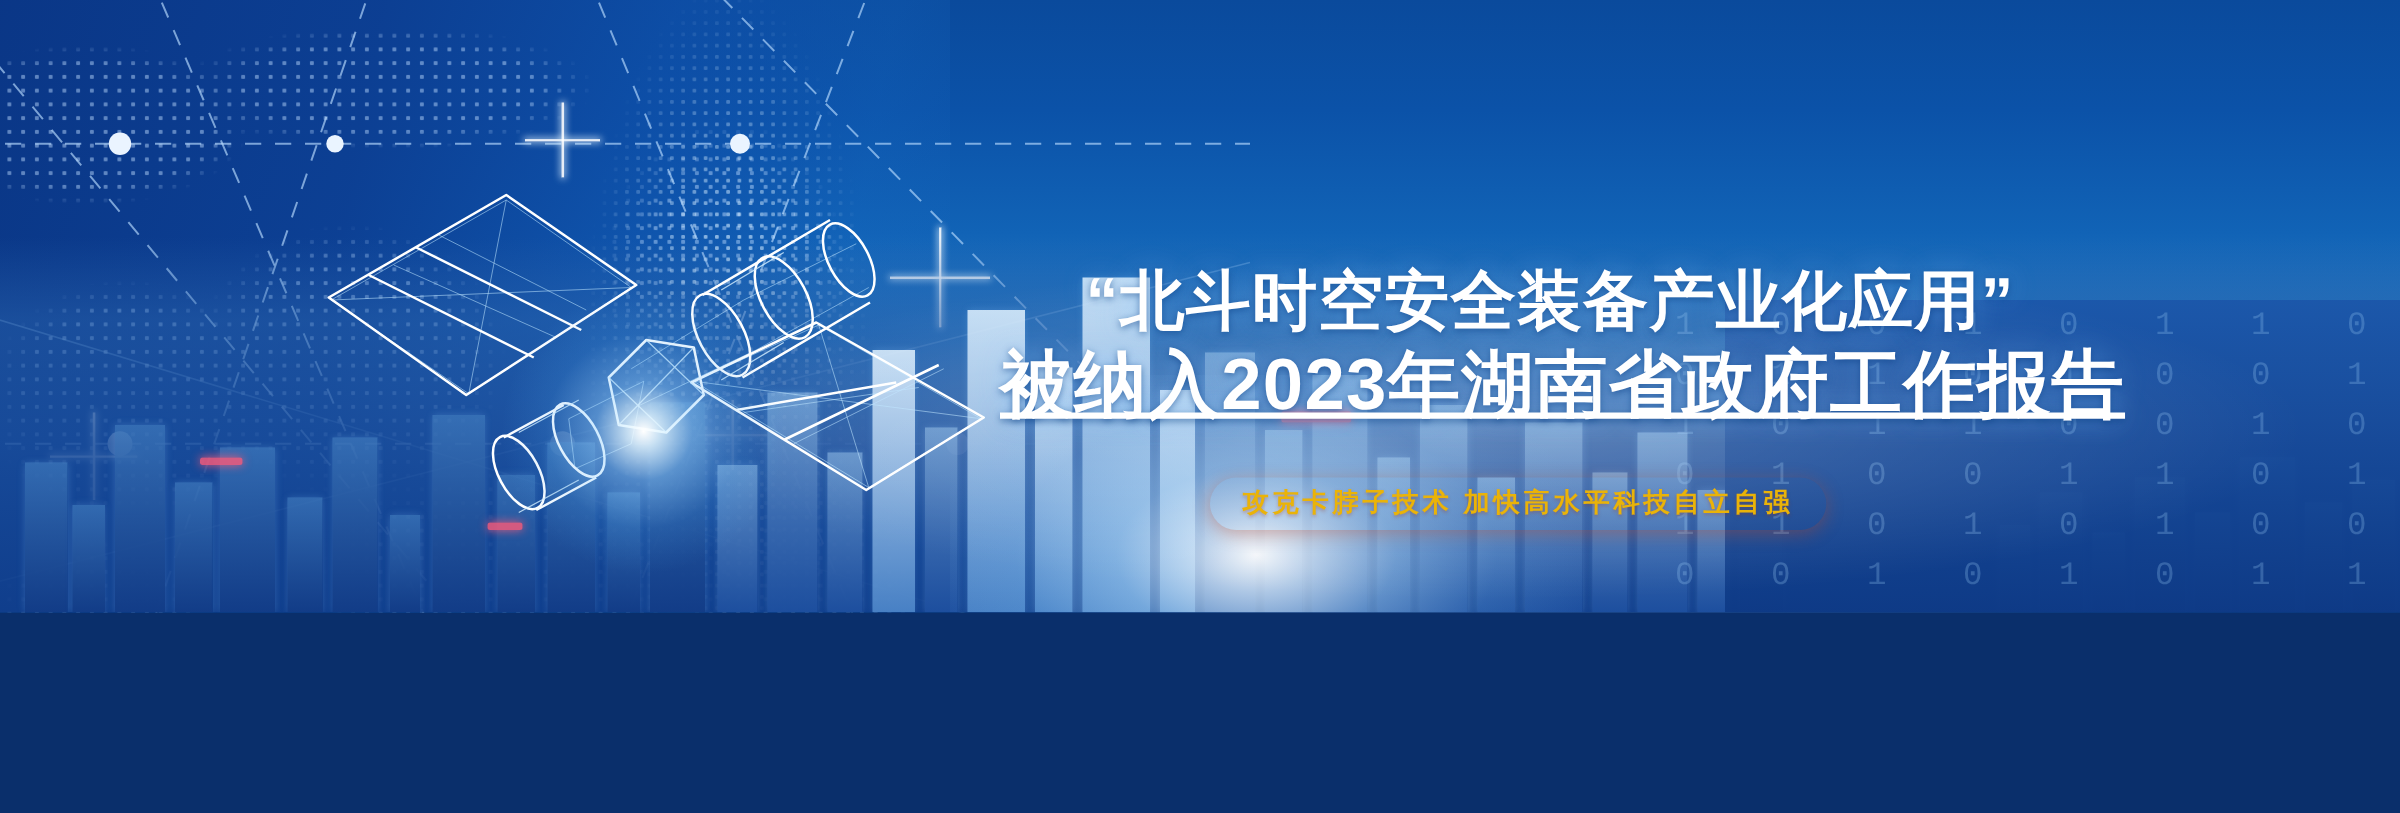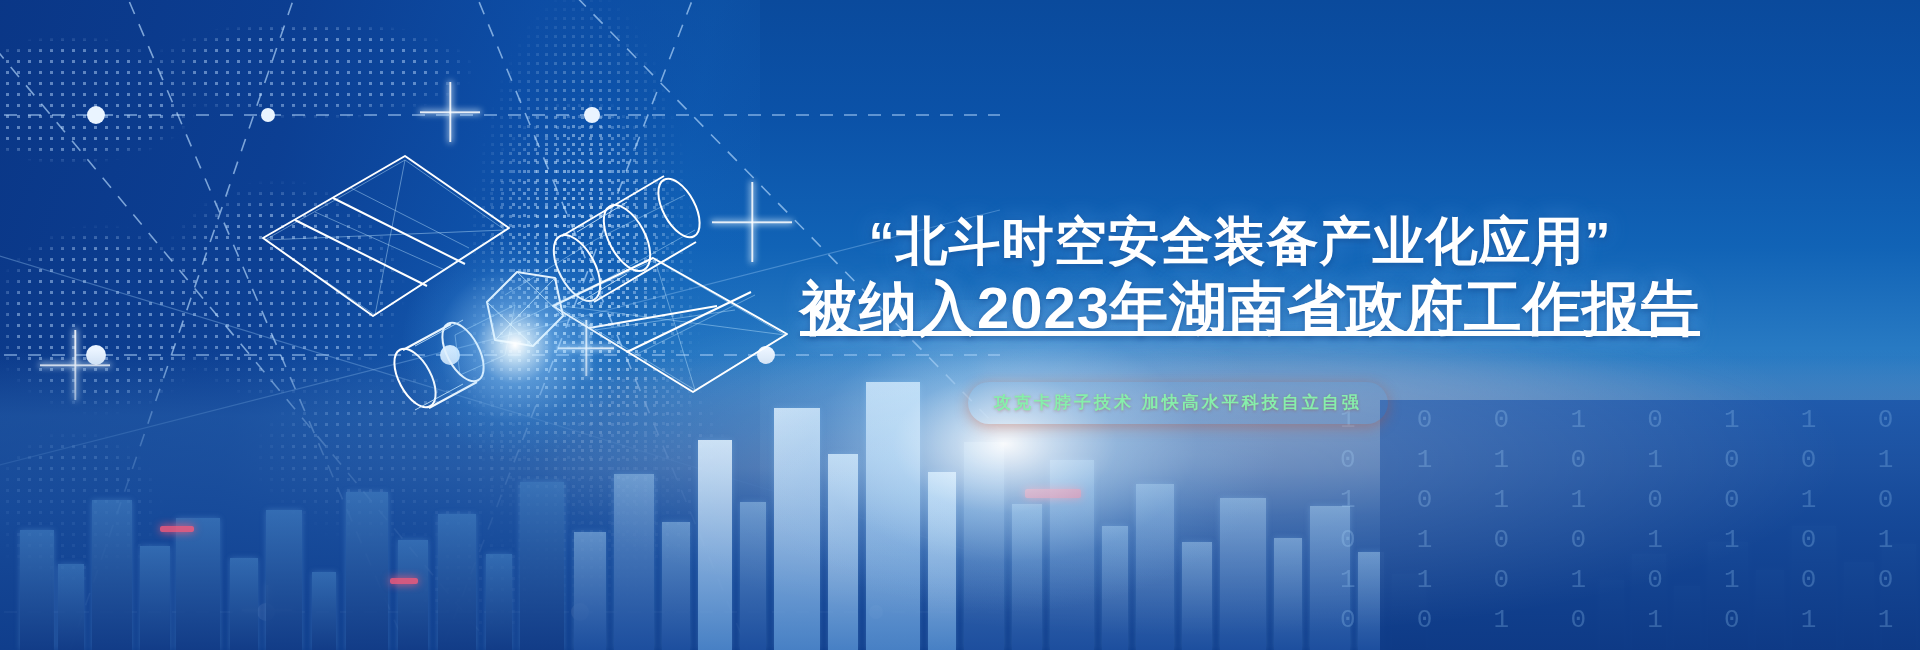--- a/index.html
+++ b/index.html
@@ -3,21 +3,21 @@
 <meta charset="utf-8">
 <style>
   html, body {
     margin: 0;
     padding: 0;
     background: #0a2f6b;
   }
   .banner {
     position: relative;
     width: 1920px;
-    height: 650px;
+    height: 490px;
     overflow: hidden;
     font-family: "Liberation Sans", "DejaVu Sans", sans-serif;
     background: #0c52a5;
   }
 
   
   .sky {
     position: absolute;
     inset: 0;
     background:
@@ -230,22 +230,22 @@
     left: 968px;
     top: 382px;
     z-index: 45;
   }
   .badge {
     display: inline-block;
     height: 42px;
     line-height: 42px;
     padding: 0 26px;
     border-radius: 21px;
-    color: #86efac;
-    font-size: 17px;
+    color: #eab308;
+    font-size: 21px;
     font-weight: bold;
     letter-spacing: 3px;
     white-space: nowrap;
     background: linear-gradient(90deg,
       #f6c council 0%,
       #f5c23c 0%,
       #f7b03a 22%,
       #f58a33 45%,
       #f4602a 72%,
       #f23c1e 100%);

